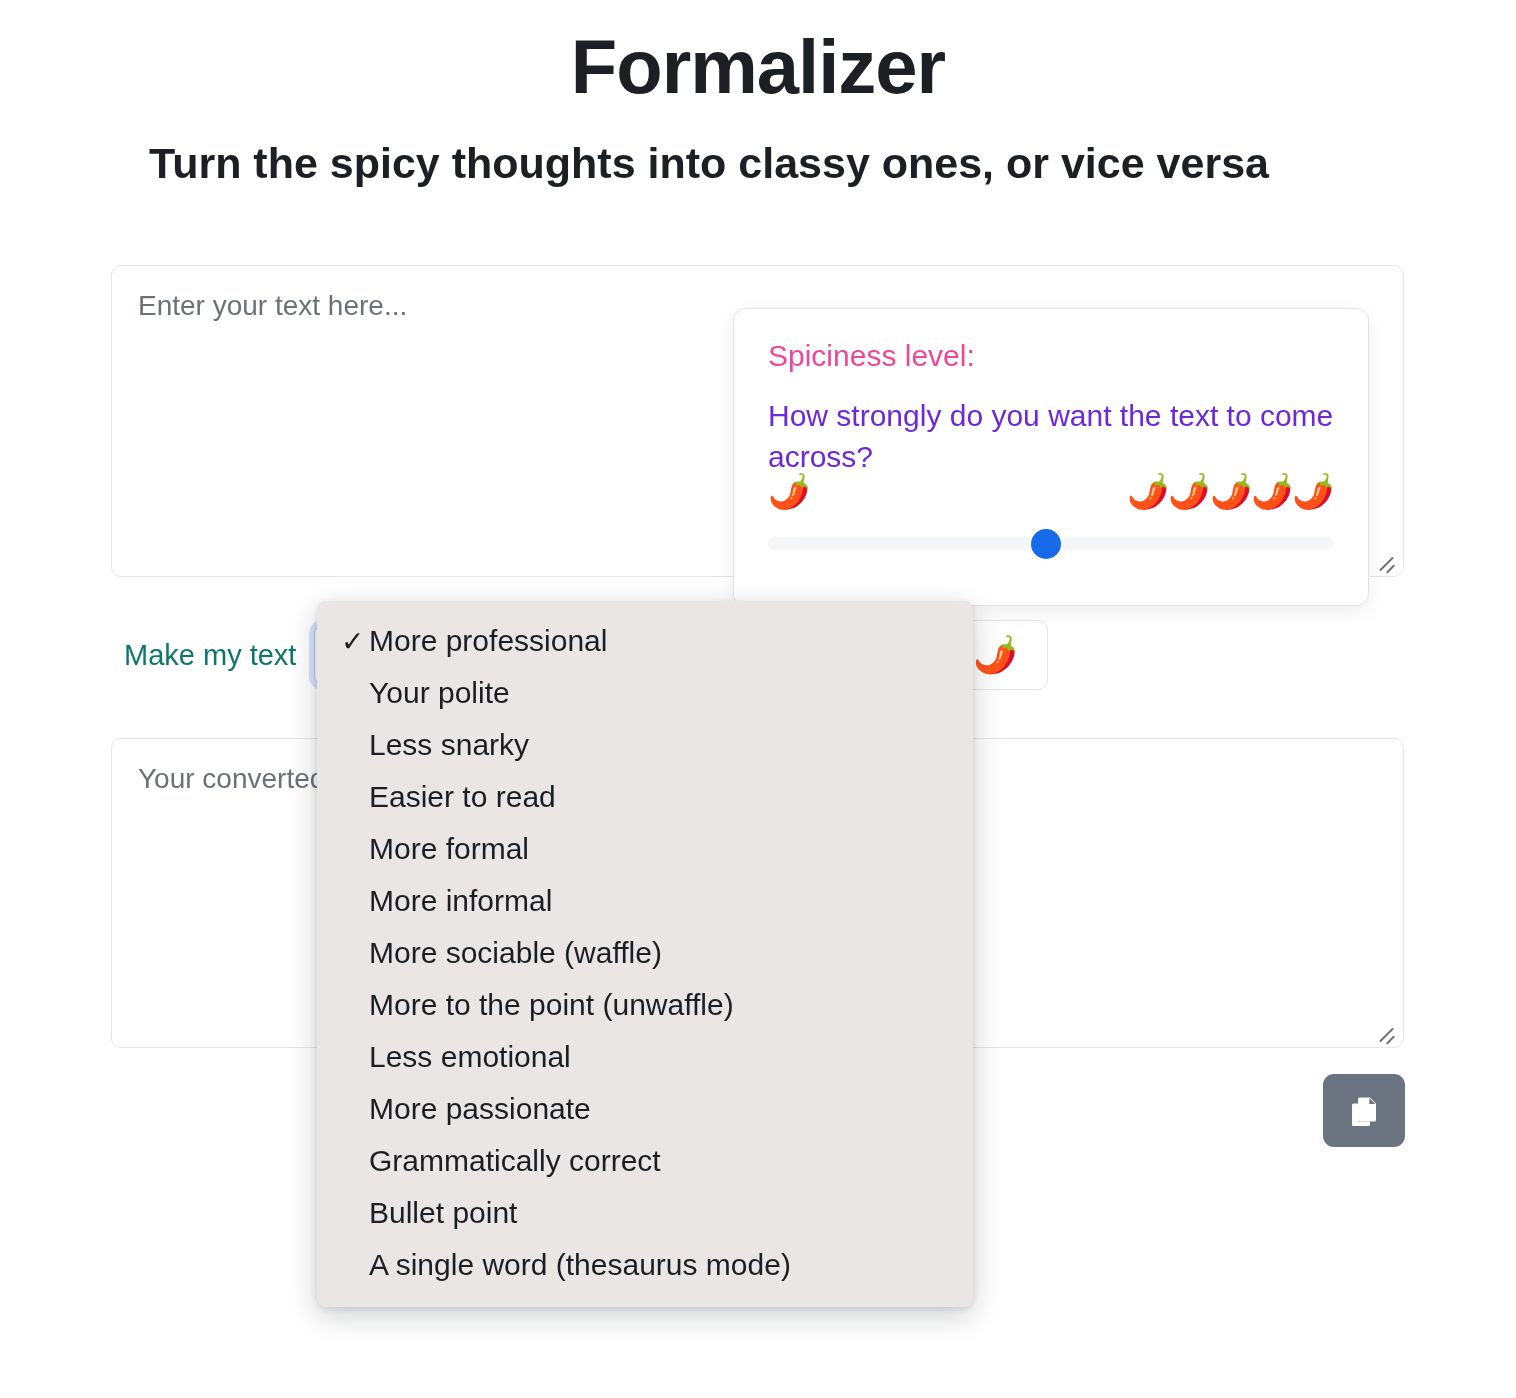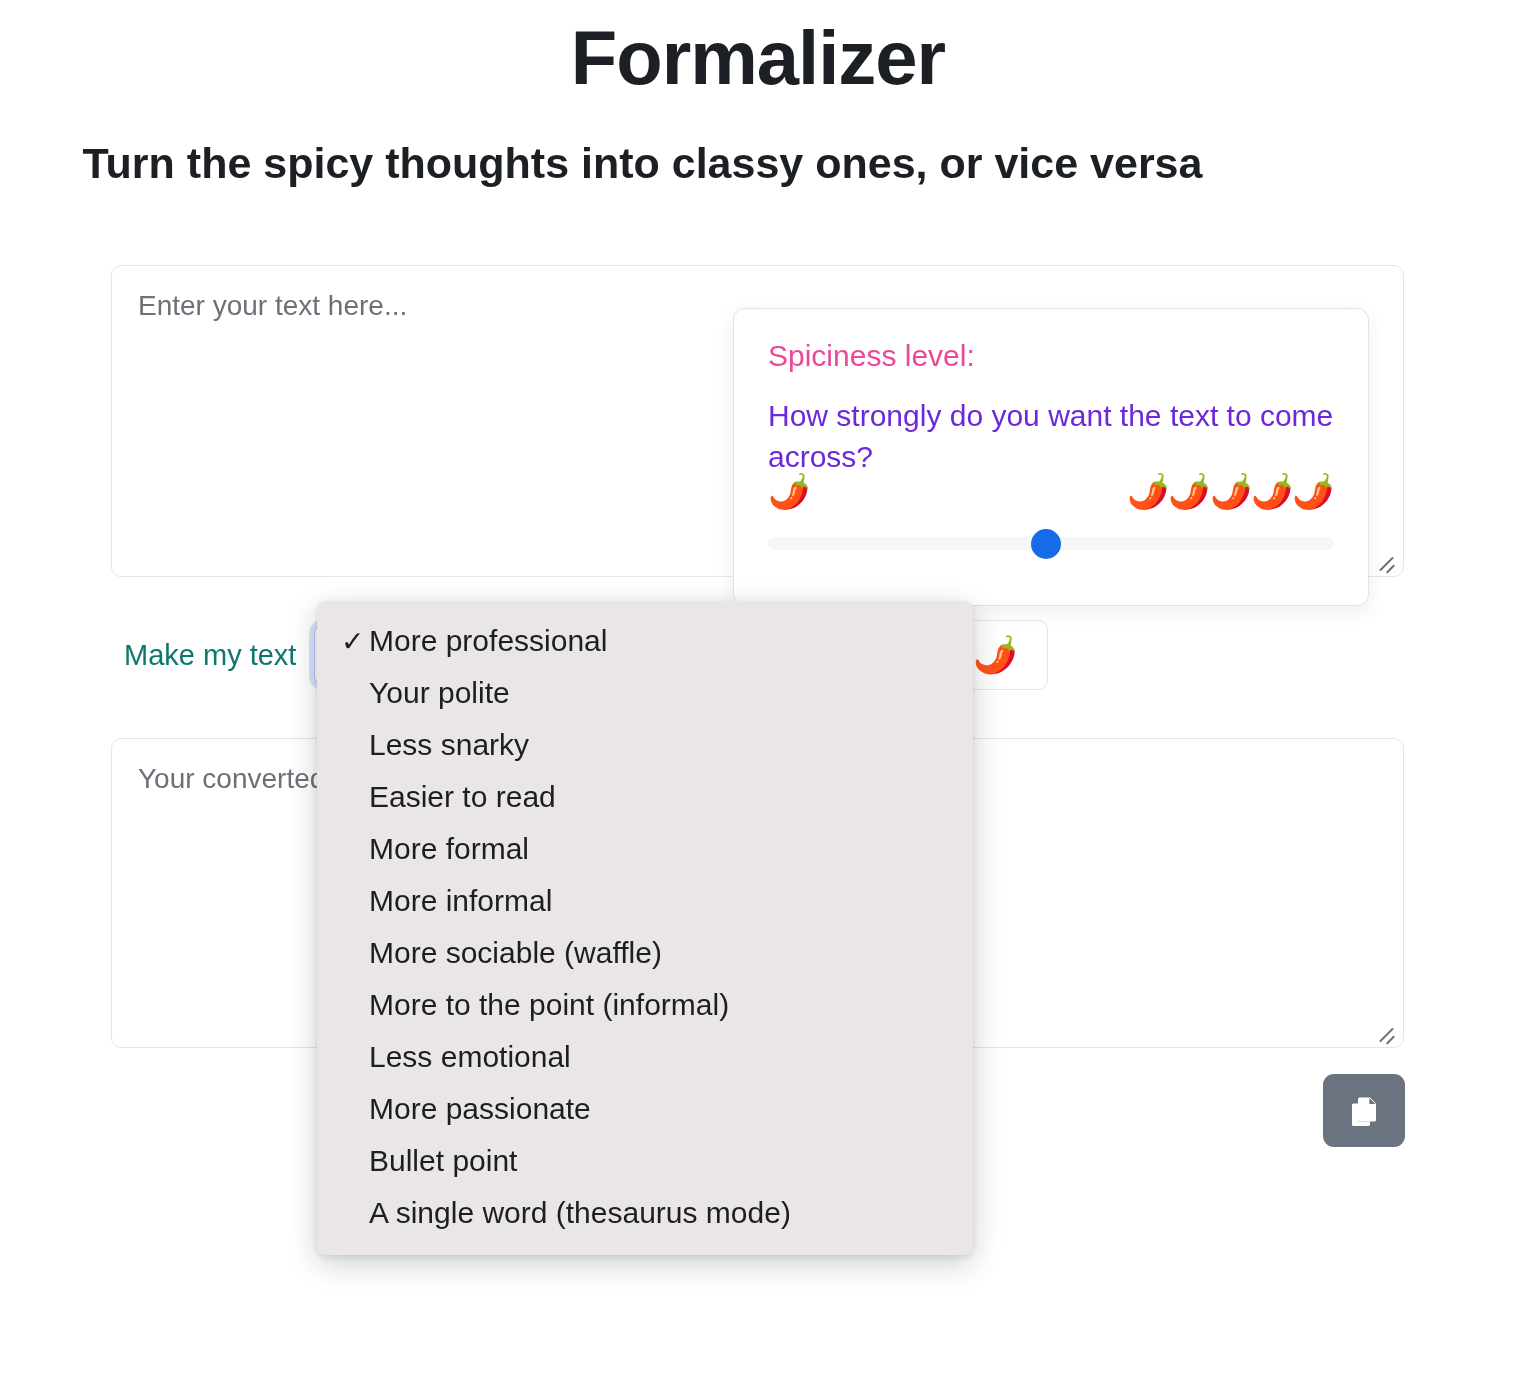--- a/index.html
+++ b/index.html
@@ -13,36 +13,36 @@
     height: 1398px;
     position: relative;
     font-family: "Liberation Sans", "DejaVu Sans", sans-serif;
     color: #1f2328;
     overflow: hidden;
   }
 
   
   #app-title {
     position: absolute;
-    top: 20px;
+    top: 29px;
     left: 0;
     width: 1516px;
     text-align: center;
     font-size: 76px;
     font-weight: bold;
     letter-spacing: -1px;
     line-height: 1;
     color: #1c1f23;
   }
   #app-subtitle {
     position: absolute;
     top: 138px;
     left: 0;
     width: 1269px;
-    text-align: center;
+    text-align: right;
     font-size: 43px;
     font-weight: bold;
     line-height: 1.2;
     color: #1c1f23;
     padding-left: 16px;
   }
 
   
   .textarea-box {
     position: absolute;
@@ -334,27 +334,30 @@
     <div class="dropdown-item">
       <span>More formal</span>
     </div>
     <div class="dropdown-item">
       <span>More informal</span>
     </div>
     <div class="dropdown-item">
       <span>More sociable (waffle)</span>
     </div>
     <div class="dropdown-item">
-      <span>More to the point (informal)</span>
+      <span>More to the point (unwaffle)</span>
     </div>
     <div class="dropdown-item">
       <span>Less emotional</span>
     </div>
     <div class="dropdown-item">
       <span>More passionate</span>
     </div>
     <div class="dropdown-item">
+      <span>Grammatically correct</span>
+    </div>
+    <div class="dropdown-item">
       <span>Bullet point</span>
     </div>
     <div class="dropdown-item">
       <span>A single word (thesaurus mode)</span>
     </div>
   </div>
 
 </body></html>

